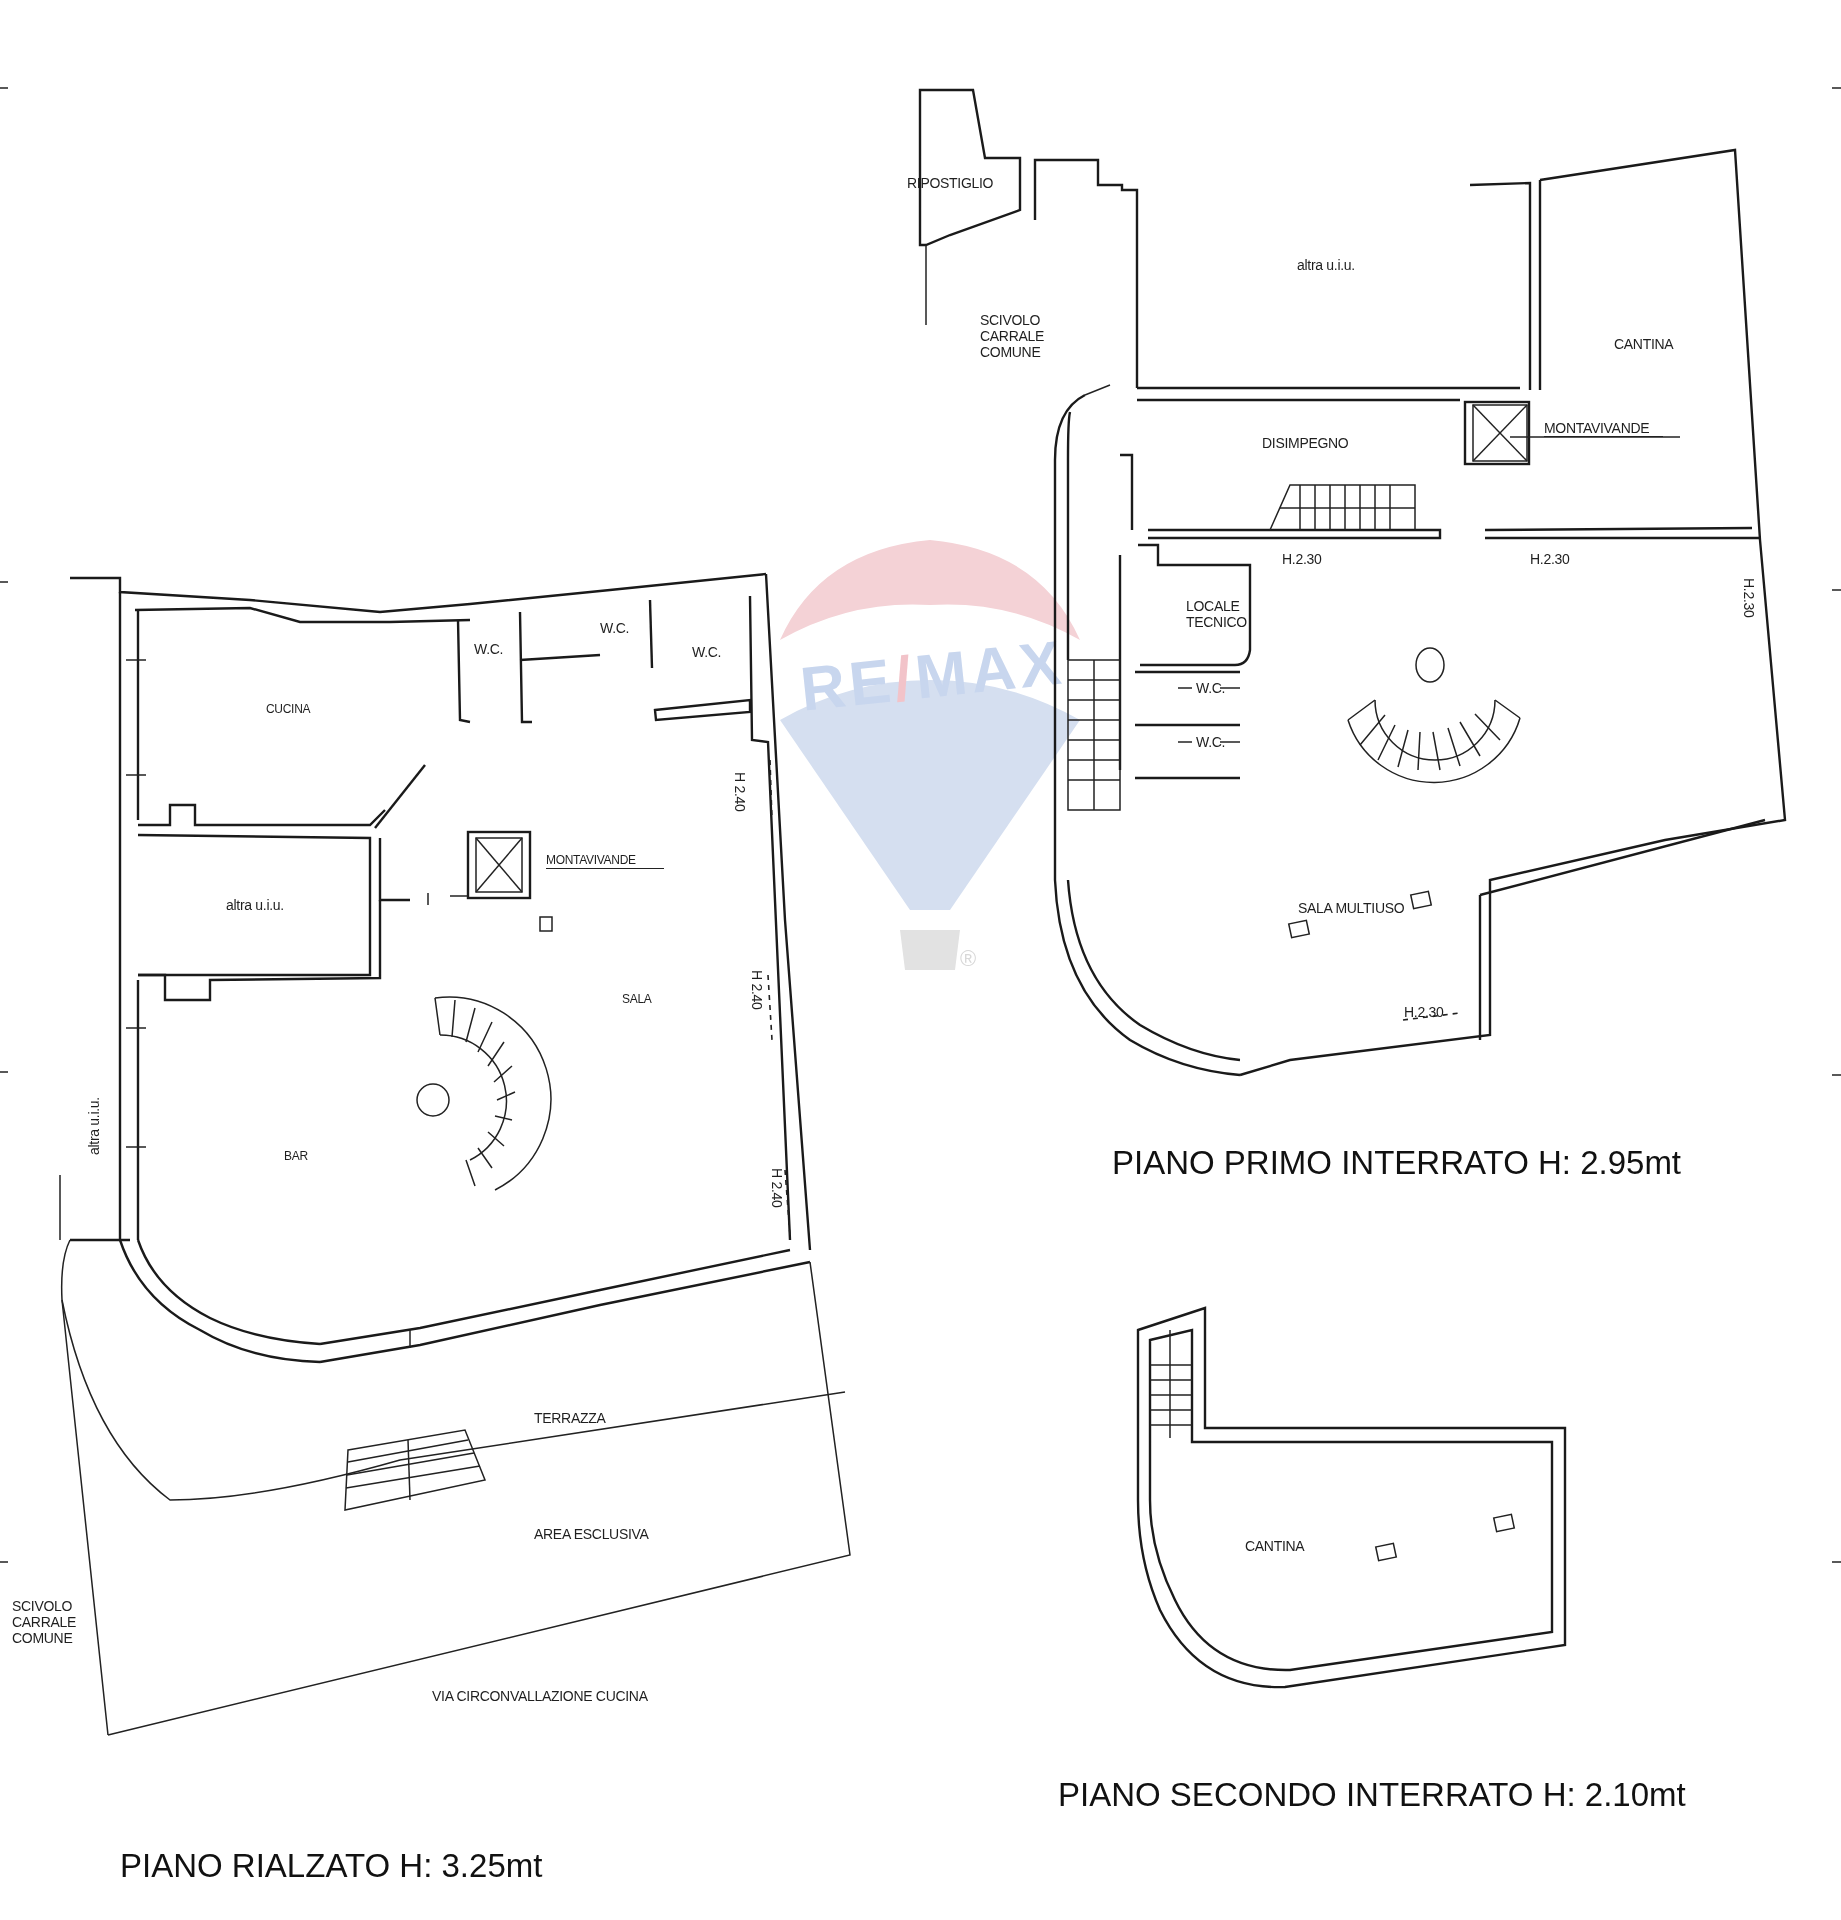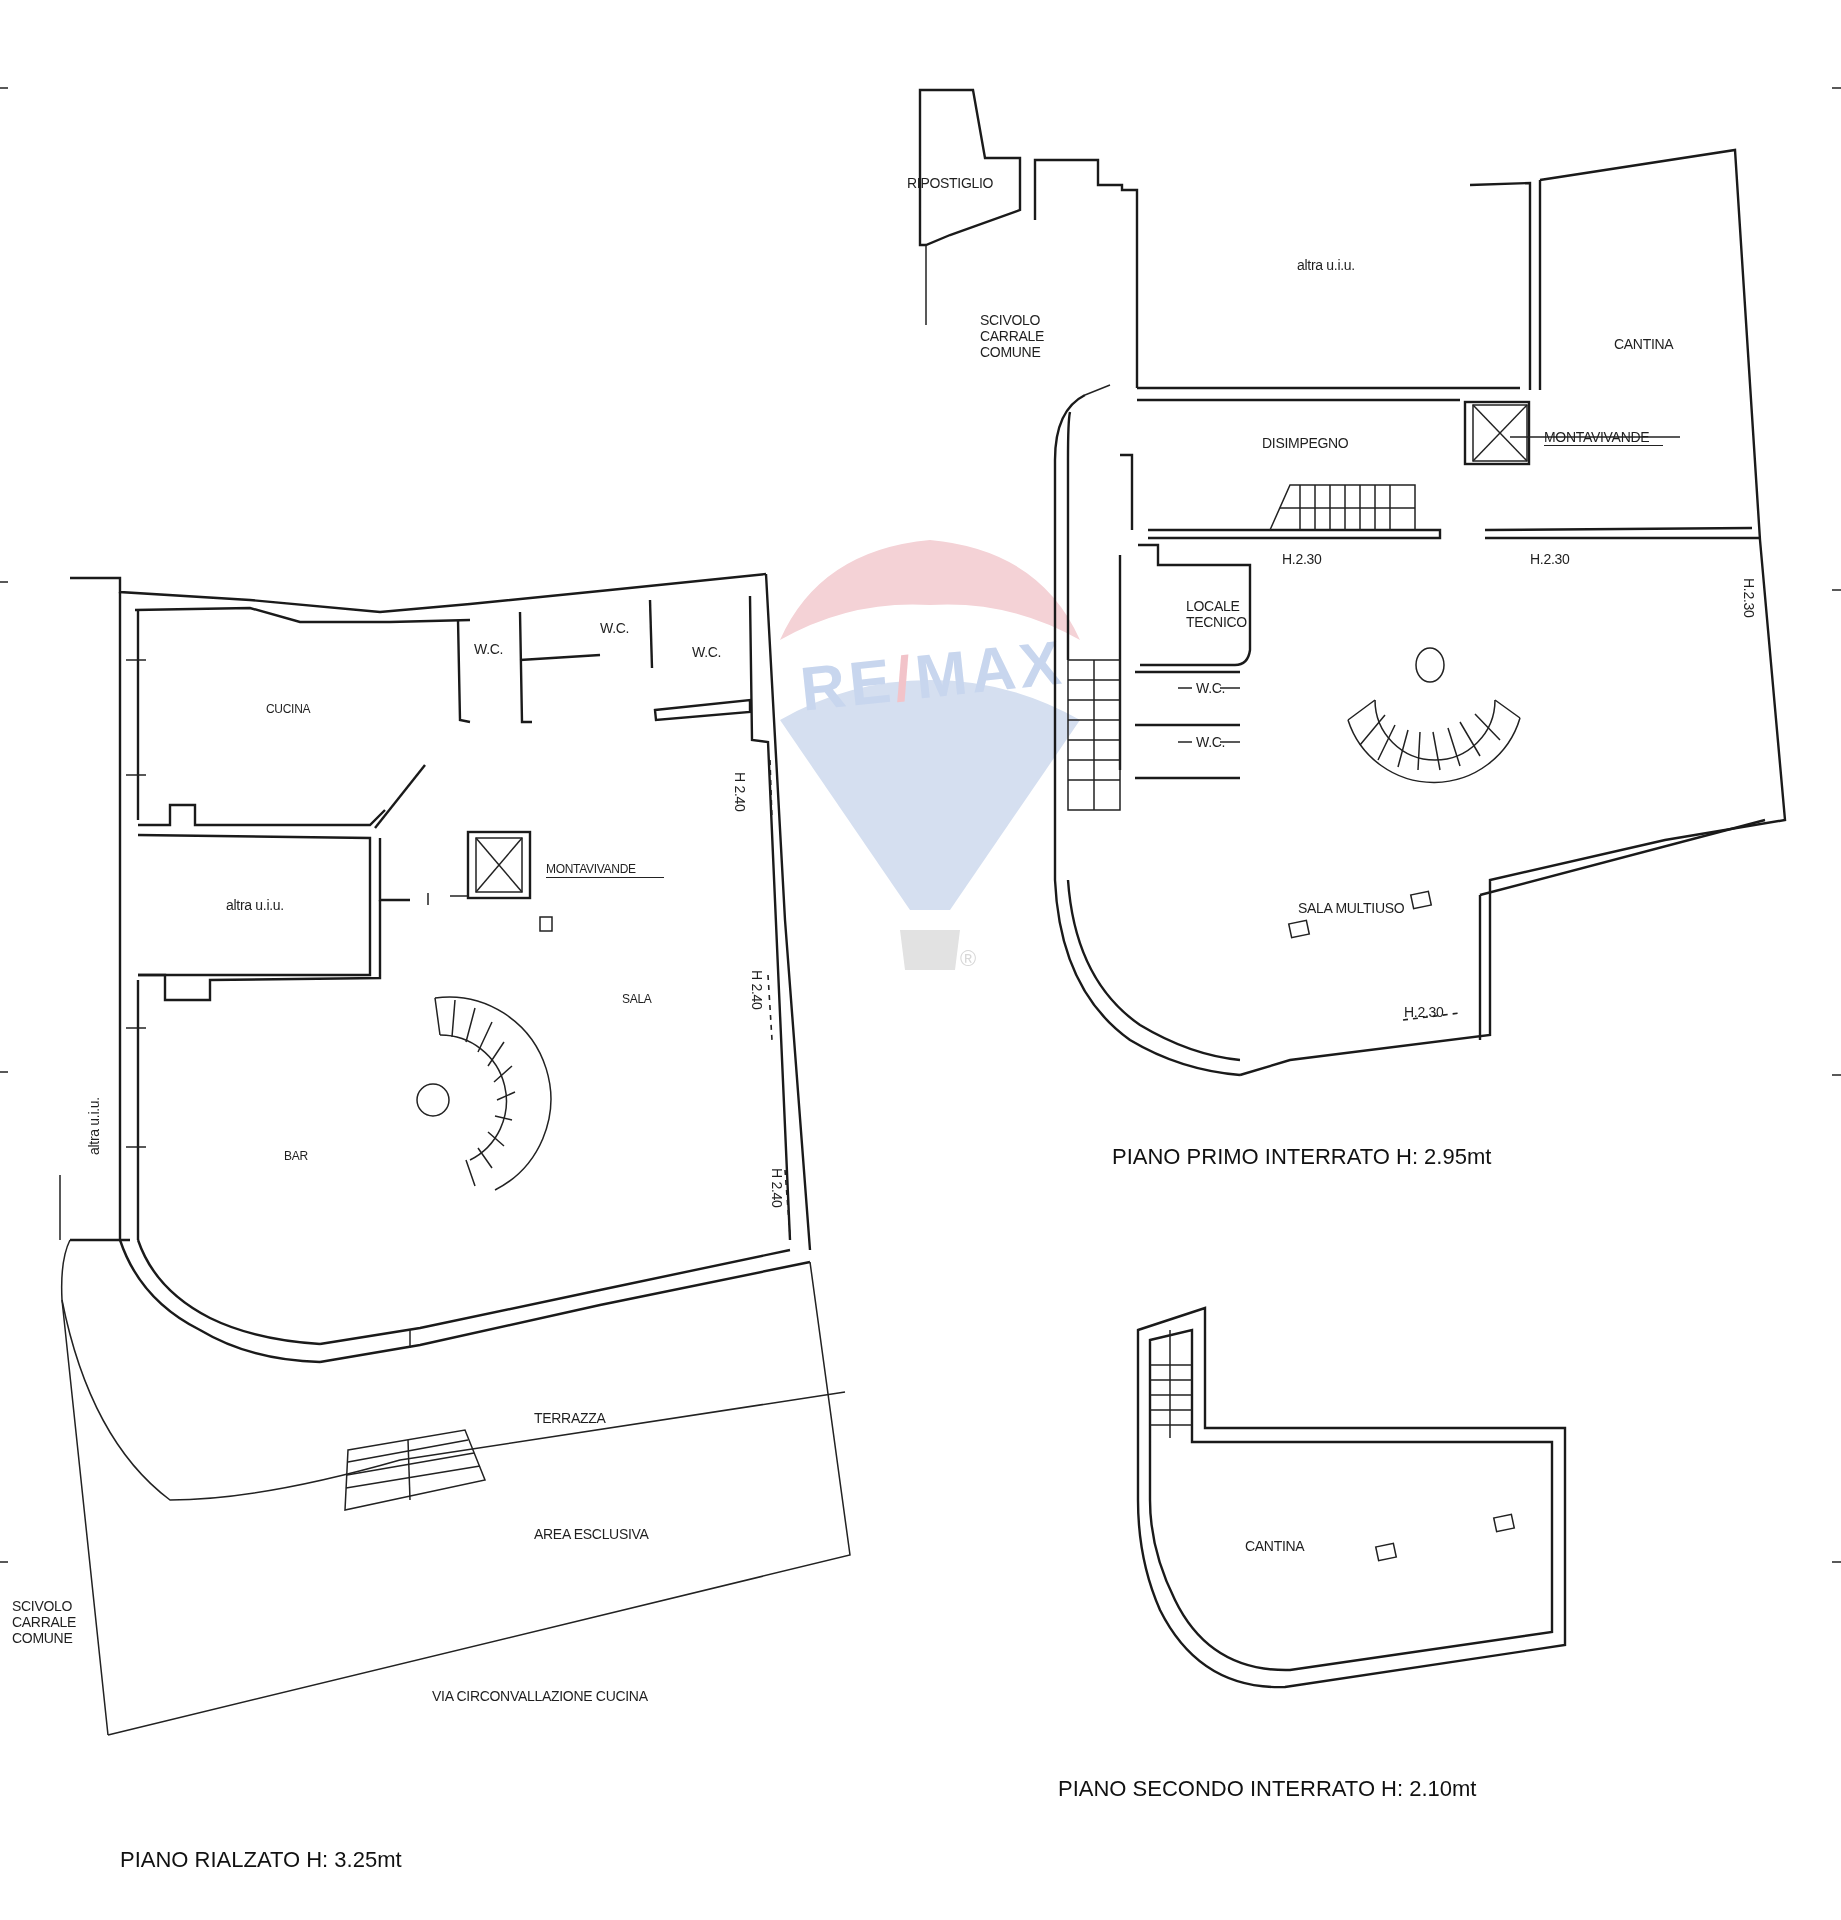--- a/index.html
+++ b/index.html
@@ -3,25 +3,25 @@
 <meta charset="utf-8">
 <style>
   html, body { margin: 0; padding: 0; background: #ffffff; }
   body { width: 1841px; height: 1920px; position: relative; overflow: hidden; font-family: "Liberation Sans", sans-serif; }
   svg.plan { position: absolute; left: 0; top: 0; width: 1841px; height: 1920px; }
   .wall { fill: none; stroke: #1a1a1a; stroke-width: 2.4; stroke-linejoin: miter; }
   .thin { fill: none; stroke: #222; stroke-width: 1.5; }
   .dash { fill: none; stroke: #222; stroke-width: 1.6; stroke-dasharray: 5 5; }
   .lbl { position: absolute; color: #1f1f1f; font-size: 12px; letter-spacing: -0.3px; white-space: nowrap; line-height: 1.15; }
   .lbl.small { font-size: 14px; }
-  .lbl.title { font-size: 22px; letter-spacing: 0; color: #111; }
+  .lbl.title { font-size: 33px; letter-spacing: 0; color: #111; }
   .lbl.multi { text-align: left; }
   .lbl.vert { transform-origin: left top; transform: rotate(90deg); }
   .lbl.vert-up { transform-origin: left top; transform: rotate(-90deg); }
-  .lbl.ul { border-bottom: 1.6px solid #222; padding-right: 28px; margin-top: 9px; }
+  .lbl.ul { border-bottom: 1.6px solid #222; padding-right: 28px; }
   .wm { position: absolute; left: 760px; top: 530px; width: 340px; height: 460px; opacity: 1; pointer-events: none; }
   .wm-text { position: absolute; left: 800px; top: 640px; font-size: 62px; font-weight: bold; letter-spacing: 4px; color: #c8d6ee; font-family: "Liberation Sans", sans-serif; transform: rotate(-6deg); }
   .wm-slash { color: #f2c3c9; }
   .wm-reg { position: absolute; left: 960px; top: 946px; font-size: 22px; color: #d8d8d8; }
 </style>
 </head>
 <body>
 
 <svg class="wm" viewBox="0 0 340 460">
   <path d="M20 110 Q 60 20 170 10 Q 280 20 320 110 Q 250 70 170 75 Q 90 70 20 110 Z" fill="#f4d2d6"></path>

